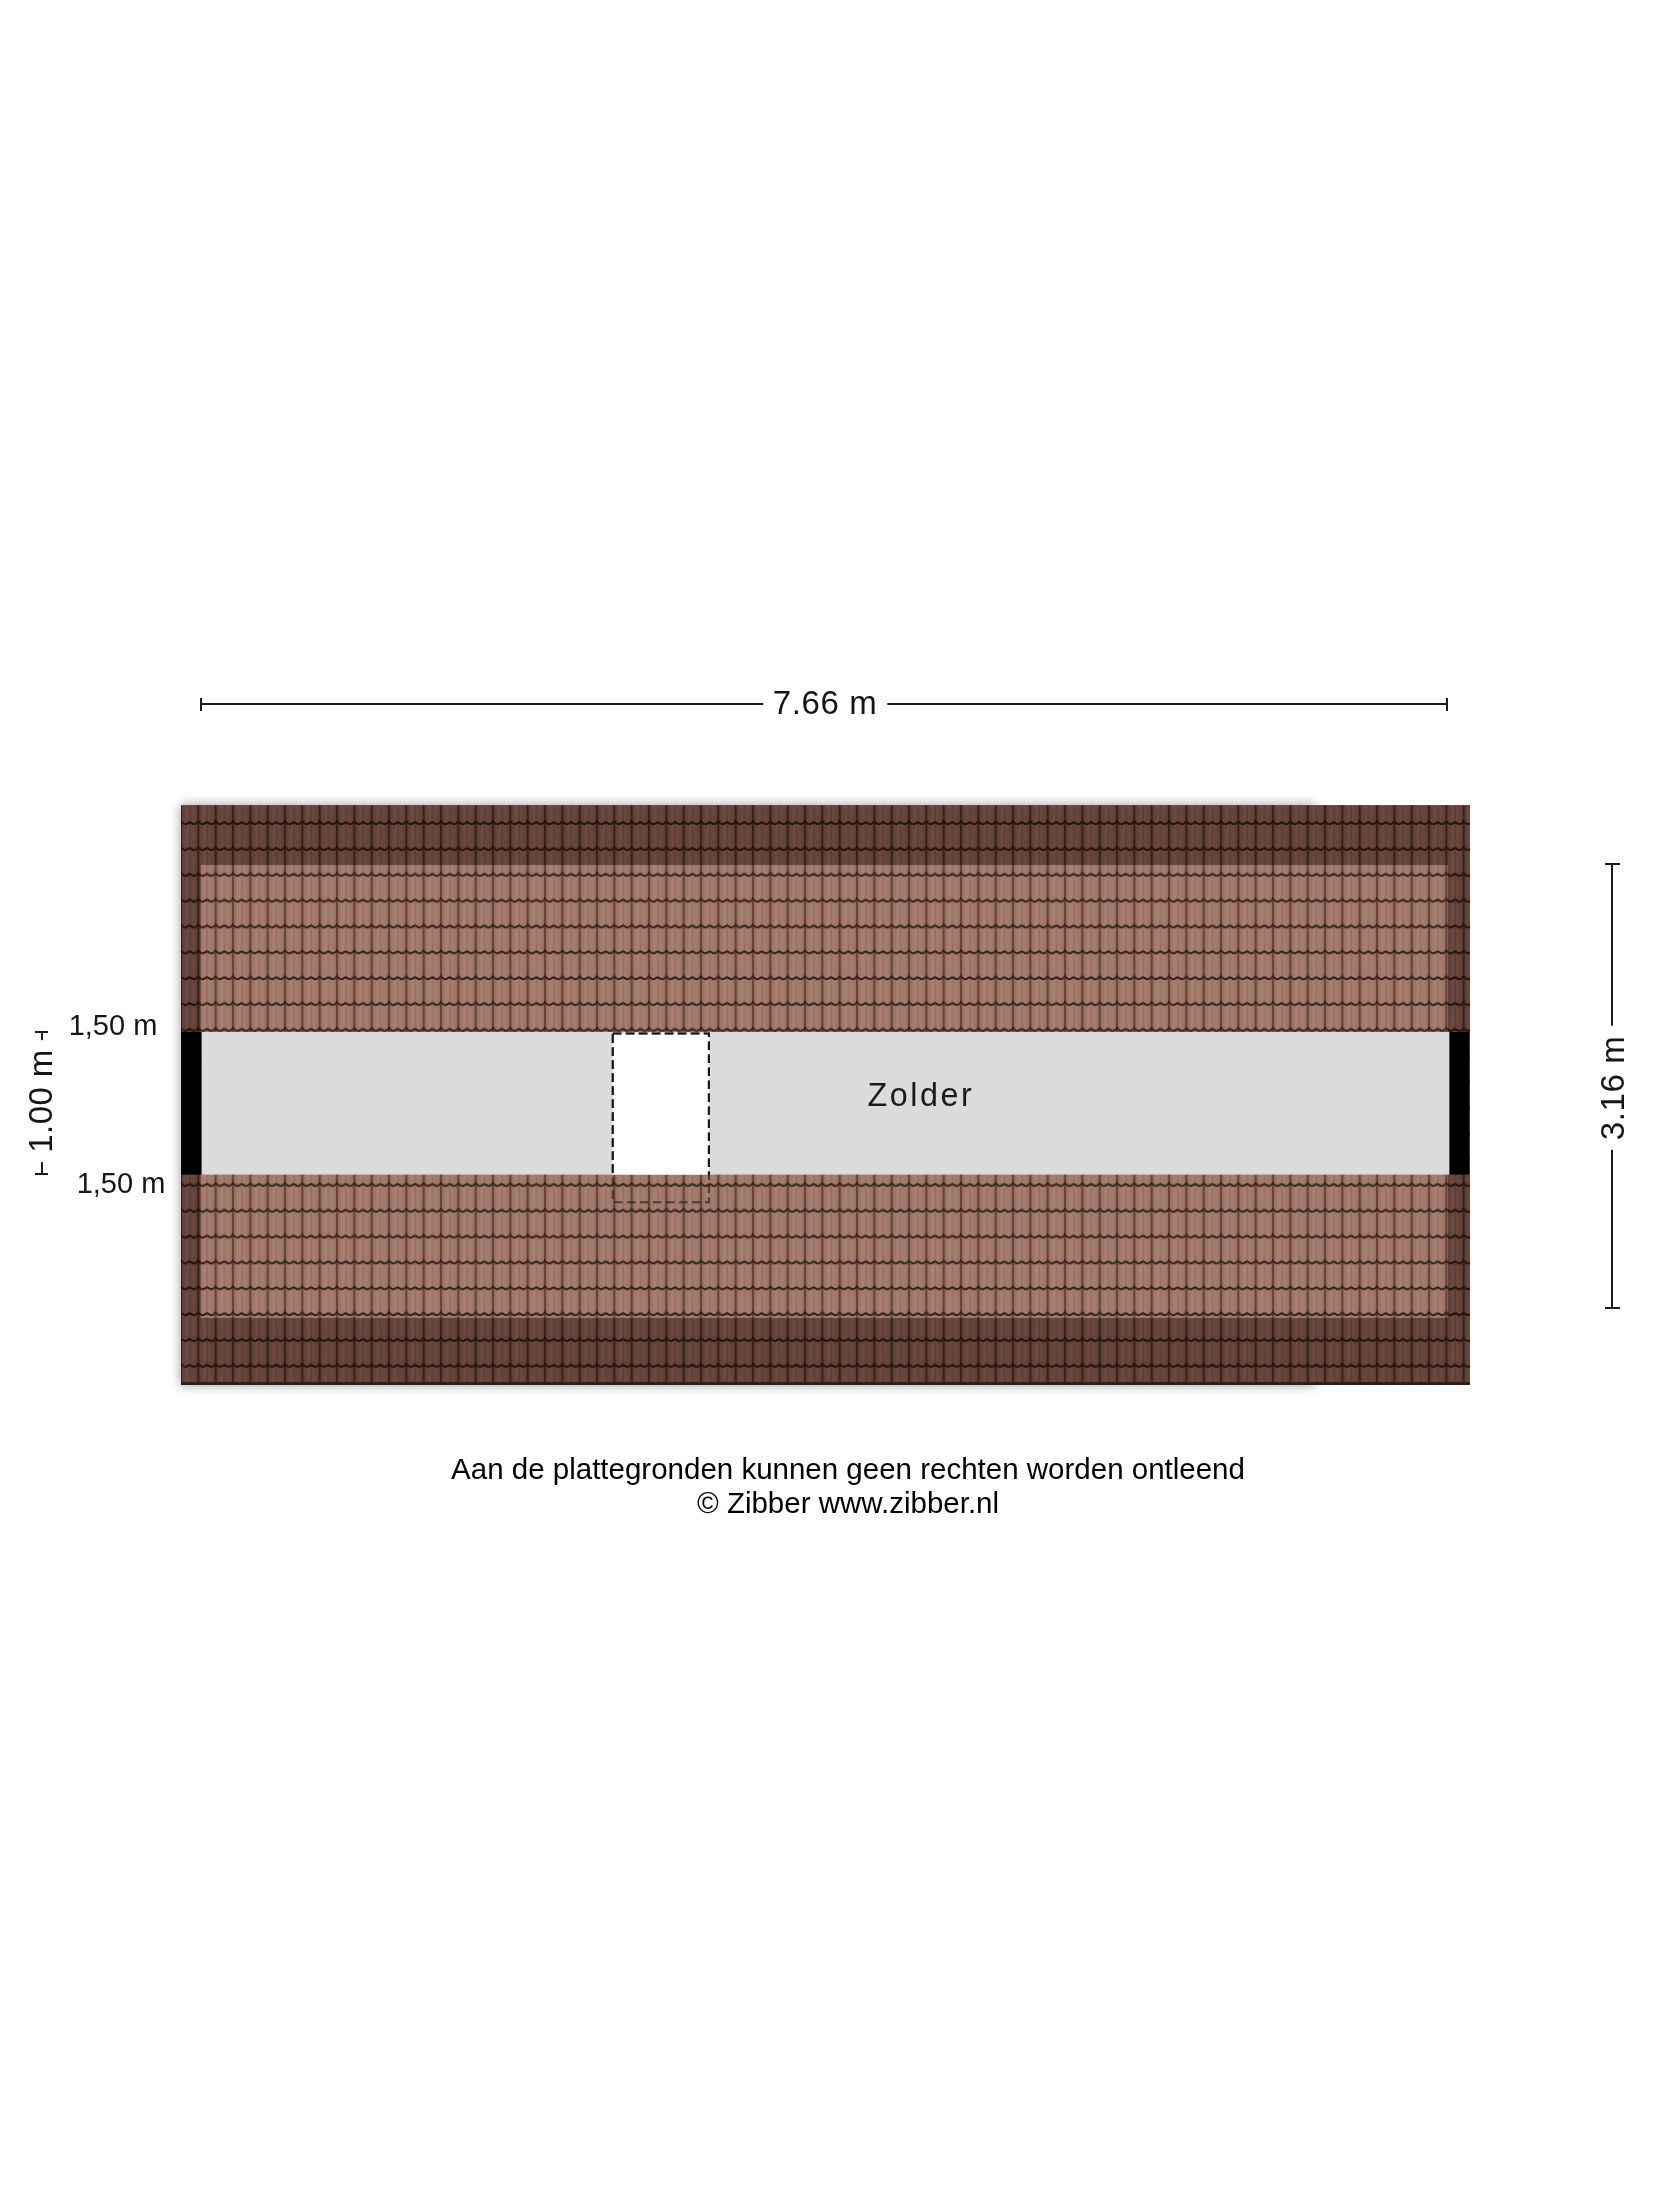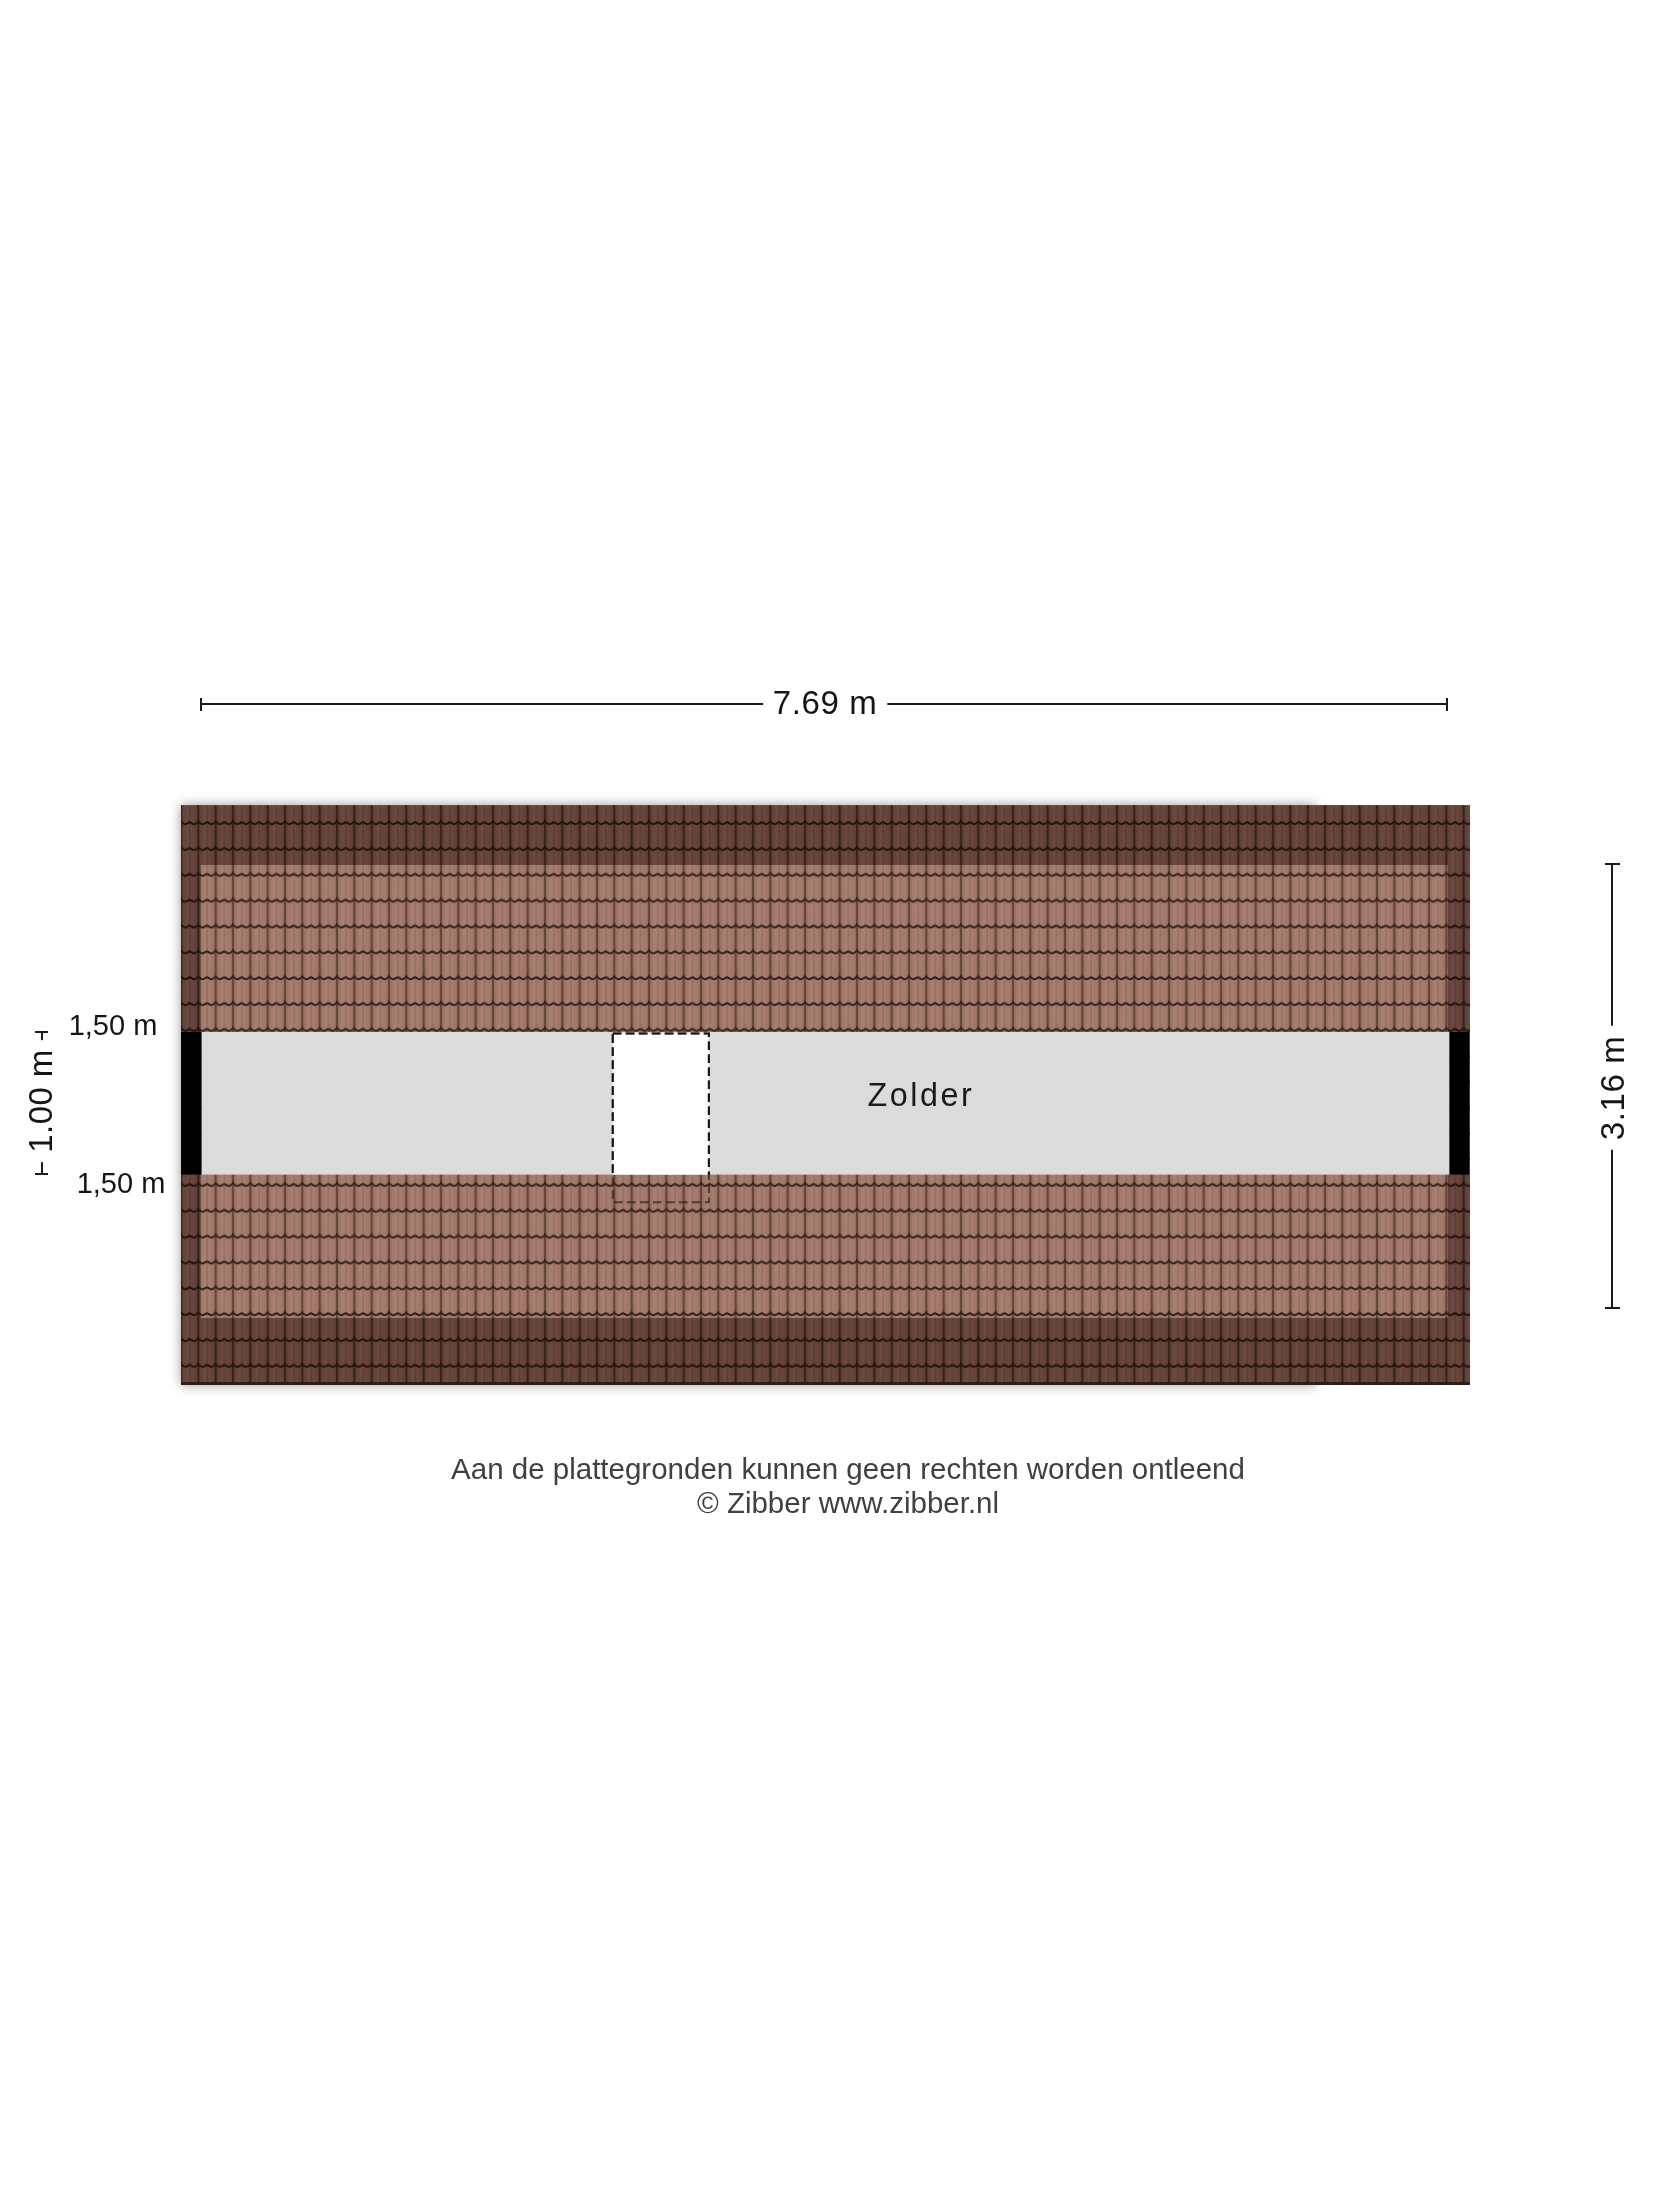--- a/index.html
+++ b/index.html
@@ -10,21 +10,21 @@
   .ctr{transform:translate(-50%,-50%);}
   .ctr90{transform:translate(-50%,-50%) rotate(-90deg);}
 </style>
 </head>
 <body>
 <div id="page">
 
   <div class="abs" style="left:201px;top:703px;width:1247px;height:2.4px;background:#1c1c1c;"></div>
   <div class="abs" style="left:200px;top:698px;width:2.4px;height:13.4px;background:#1c1c1c;"></div>
   <div class="abs" style="left:1446px;top:698px;width:2.4px;height:13.4px;background:#1c1c1c;"></div>
-  <div class="lbl ctr" style="left:825px;top:703px;font-size:33px;letter-spacing:0.6px;background:#fff;padding:0 9.5px;">7.69 m</div>
+  <div class="lbl ctr" style="left:825px;top:703px;font-size:33px;letter-spacing:0.6px;background:#fff;padding:0 9.5px;">7.66 m</div>
 
   <div class="abs" style="left:1611px;top:864px;width:2.4px;height:445px;background:#1c1c1c;"></div>
   <div class="abs" style="left:1605px;top:863px;width:15px;height:2.4px;background:#1c1c1c;"></div>
   <div class="abs" style="left:1605px;top:1307px;width:15px;height:2.4px;background:#1c1c1c;"></div>
   <div class="lbl ctr90" style="left:1613px;top:1088px;font-size:33px;letter-spacing:0.6px;background:#fff;padding:0 9.5px;">3.16 m</div>
 
   <div class="abs" style="left:41px;top:1032px;width:2.4px;height:143px;background:#1c1c1c;"></div>
   <div class="abs" style="left:35px;top:1031px;width:13.4px;height:2.4px;background:#1c1c1c;"></div>
   <div class="abs" style="left:35px;top:1173px;width:13.4px;height:2.4px;background:#1c1c1c;"></div>
   <div class="lbl ctr90" style="left:41px;top:1101px;font-size:33px;letter-spacing:0.4px;background:#fff;padding:0 9.5px;">1.00 m</div>
@@ -81,18 +81,18 @@
       <rect x="548" y="290" width="122" height="214" fill="none" stroke="#2a1a12" stroke-opacity="0.65" stroke-width="2.6" stroke-dasharray="11 5.5"></rect>
       <g clip-path="url(#cpStrip)">
           <rect x="548" y="290" width="122" height="214" fill="none" stroke="#161616" stroke-width="2.6" stroke-dasharray="11 5.5"></rect>
         </g>
       <rect x="0" y="732.5" width="1636" height="3.5" fill="#2e1c13"></rect>
 
       <text x="939" y="382" text-anchor="middle" font-family="Liberation Sans, sans-serif" font-size="41" letter-spacing="3.2" fill="#1a1a1a">Zolder</text>
     </svg>
   </div>
 
-  <div class="lbl" style="left:848px;top:1452px;transform:translateX(-50%);font-size:29.5px;line-height:34px;text-align:center;color:#404040;">
+  <div class="lbl" style="left:848px;top:1452px;transform:translateX(-50%);font-size:29.5px;line-height:34px;text-align:center;color:#000000;">
     Aan de plattegronden kunnen geen rechten worden ontleend<br>© Zibber www.zibber.nl
   </div>
 
 </div>
 
 
 </body></html>

